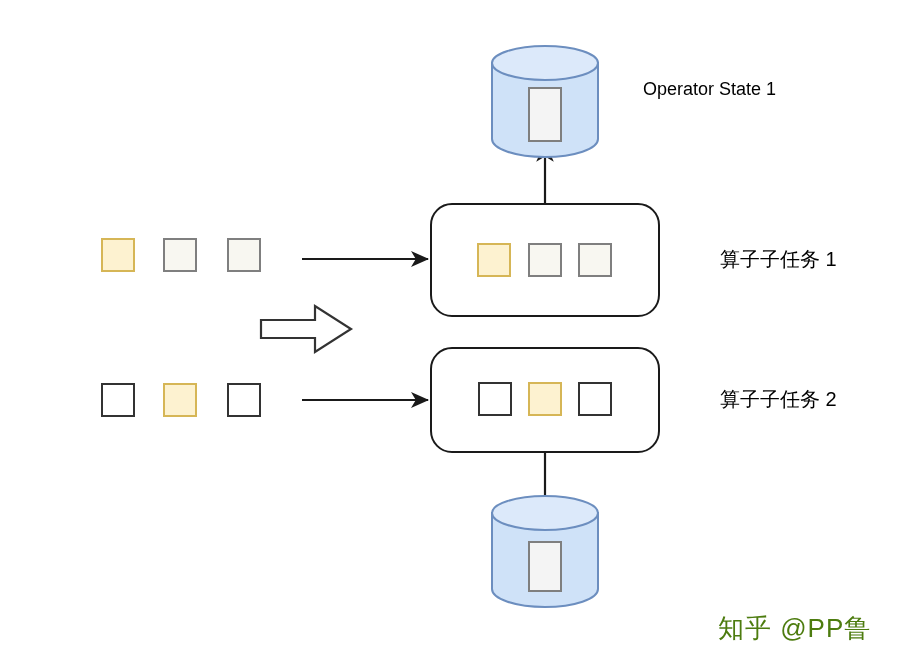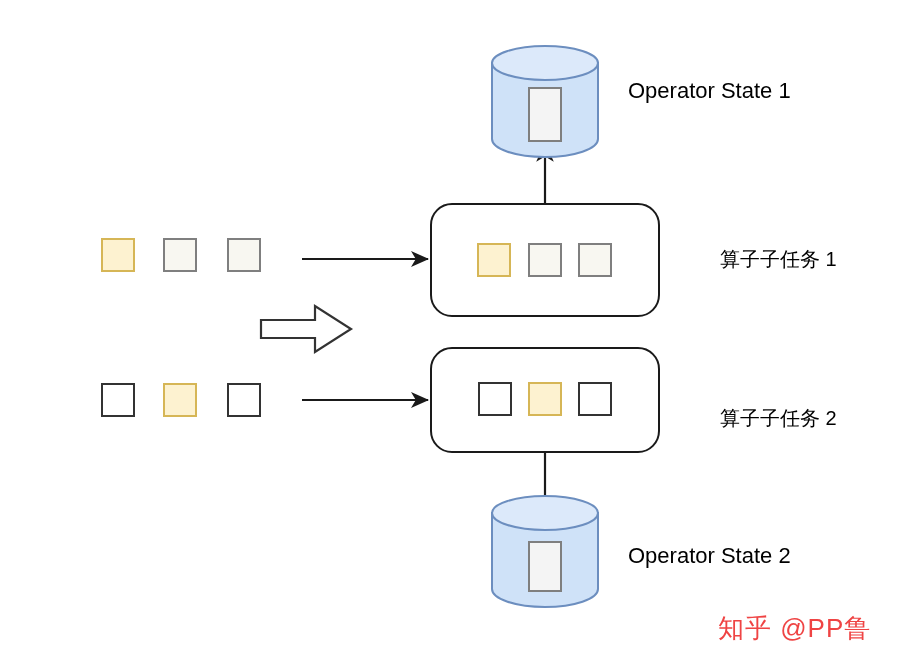--- a/index.html
+++ b/index.html
@@ -60,31 +60,32 @@
   }
 
   
   .label {
     position: absolute;
     color: #000000;
     white-space: nowrap;
     line-height: 1;
   }
   .label-en {
-    font-size: 22px;
+    font-size: 18px;
+    margin-left: 15px;
   }
   .label-cn {
     font-size: 20px;
     margin-left: 30px;
   }
 
   
   .watermark {
     position: absolute;
-    color: #ef4444;
+    color: #4d7c0f;
     font-size: 26px;
     white-space: nowrap;
     line-height: 1;
     letter-spacing: 1px;
   }
 
   svg { display: block; overflow: visible; }
 </style>
 </head>
 <body>
@@ -138,26 +139,25 @@
     <div class="sq sq-white" style="left:101px; top:383px;"></div>
     <div class="sq sq-yellow" style="left:163px; top:383px;"></div>
     <div class="sq sq-white" style="left:227px; top:383px;"></div>
   </div>
 
   <div class="subtask-box" style="left:430px; top:347px; width:230px; height:106px;">
     <div class="sq sq-white" style="left:46px; top:33px;"></div>
     <div class="sq sq-yellow" style="left:96px; top:33px;"></div>
     <div class="sq sq-white" style="left:146px; top:33px;"></div>
   </div>
-  <div class="label label-cn" style="left:690px; top:408px;">算子子任务 2</div>
+  <div class="label label-cn" style="left:690px; top:389px;">算子子任务 2</div>
 
   <div class="cyl" style="left:490px; top:495px; width:110px; height:112px;">
     <svg width="110" height="112" viewBox="0 0 110 112">
       <path d="M2,18 L2,94 A53,18 0 0 0 108,94 L108,18 Z" fill="#cfe2f8" stroke="#6c8ebf" stroke-width="2"></path>
       <ellipse cx="55" cy="18" rx="53" ry="17" fill="#dce9fa" stroke="#6c8ebf" stroke-width="2"></ellipse>
     </svg>
     <div class="cyl-inner-rect" style="left:38px; top:46px; width:34px; height:51px;"></div>
   </div>
-  <div class="label label-en" style="left:628px; top:545px;">Operator State 2</div>
 
   <div class="watermark" style="left:718px; top:615px;">知乎 @PP鲁</div>
 
 </div>
 
 </body></html>

